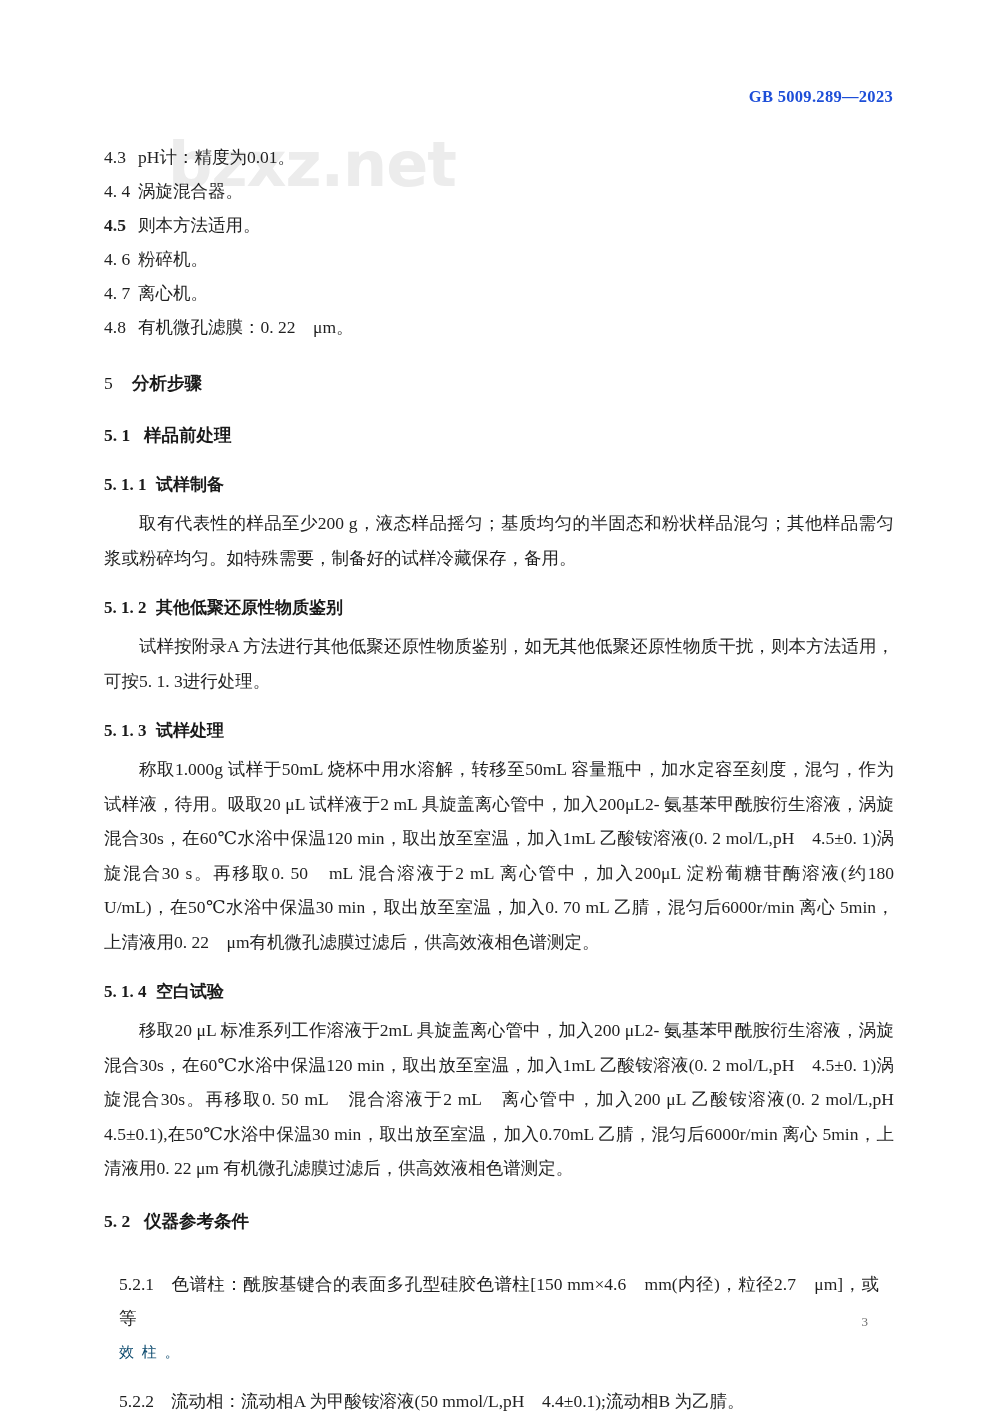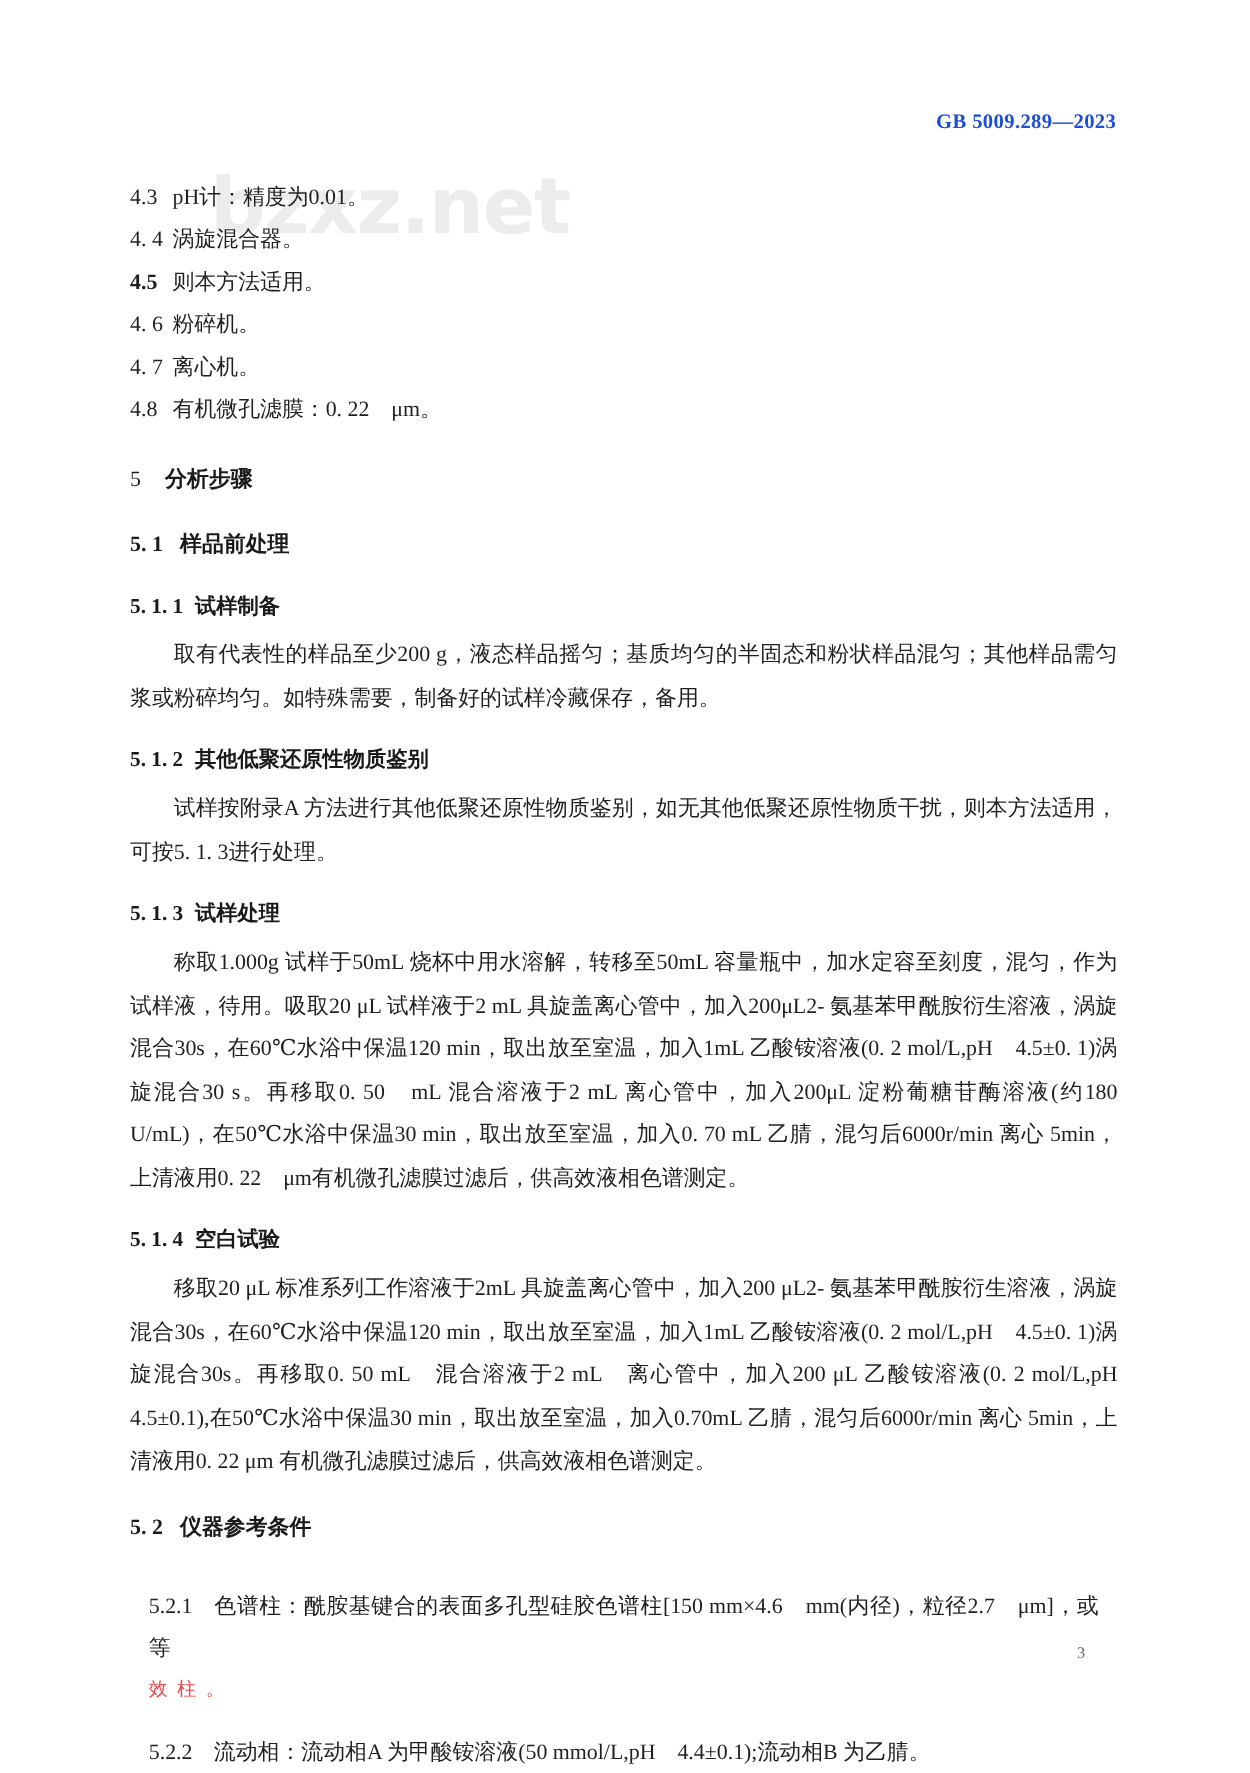--- a/index.html
+++ b/index.html
@@ -128,21 +128,21 @@
     color: #1f1f1f;
     text-align: justify;
   }
   .item .num {
     display: inline-block;
     min-width: 52px;
   }
   .item .contline {
     display: block;
     font-size: 15px;
-    color: #ef4444;
+    color: #0c4a6e;
     letter-spacing: 2px;
   }
 
   .spacer-sm { height: 10px; }
 
   
   .page-number {
     position: absolute;
     right: 132px;
     bottom: 88px;

